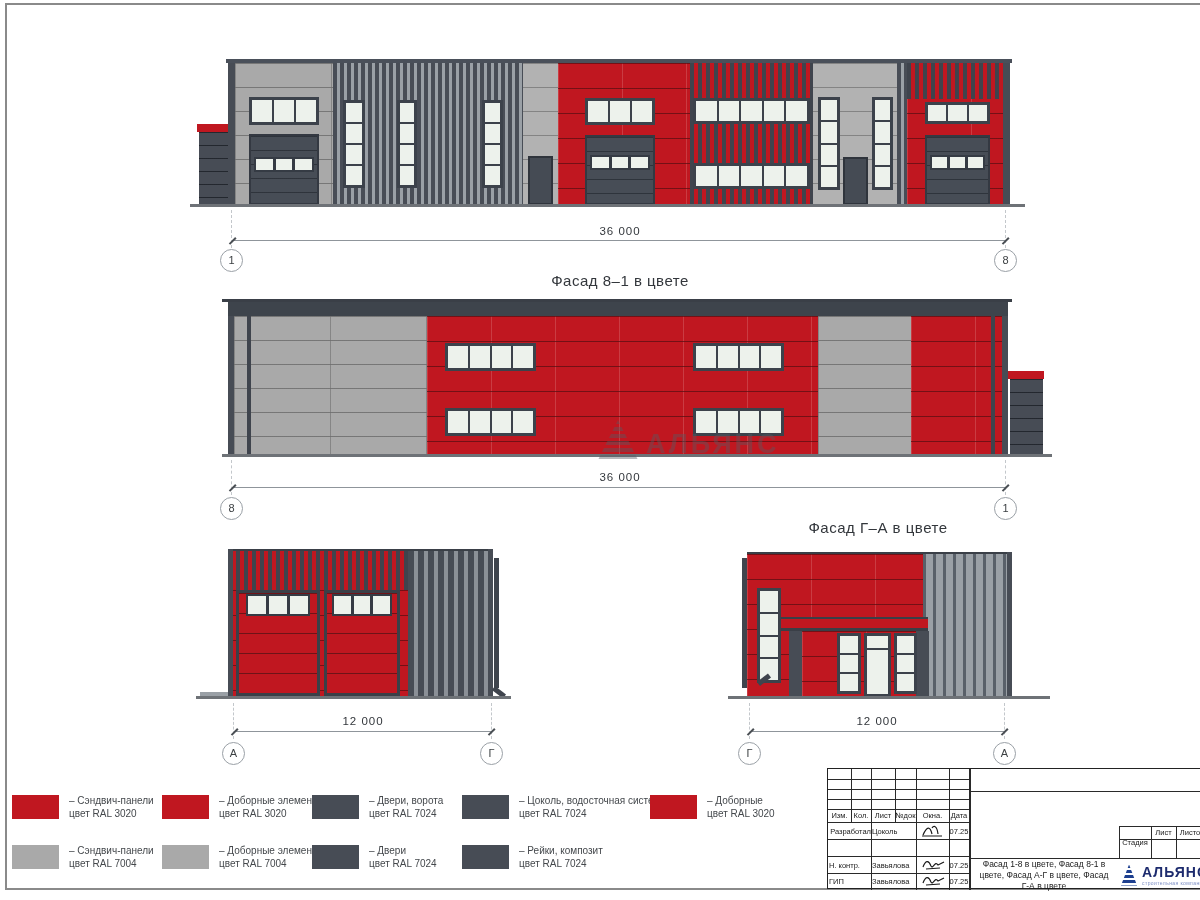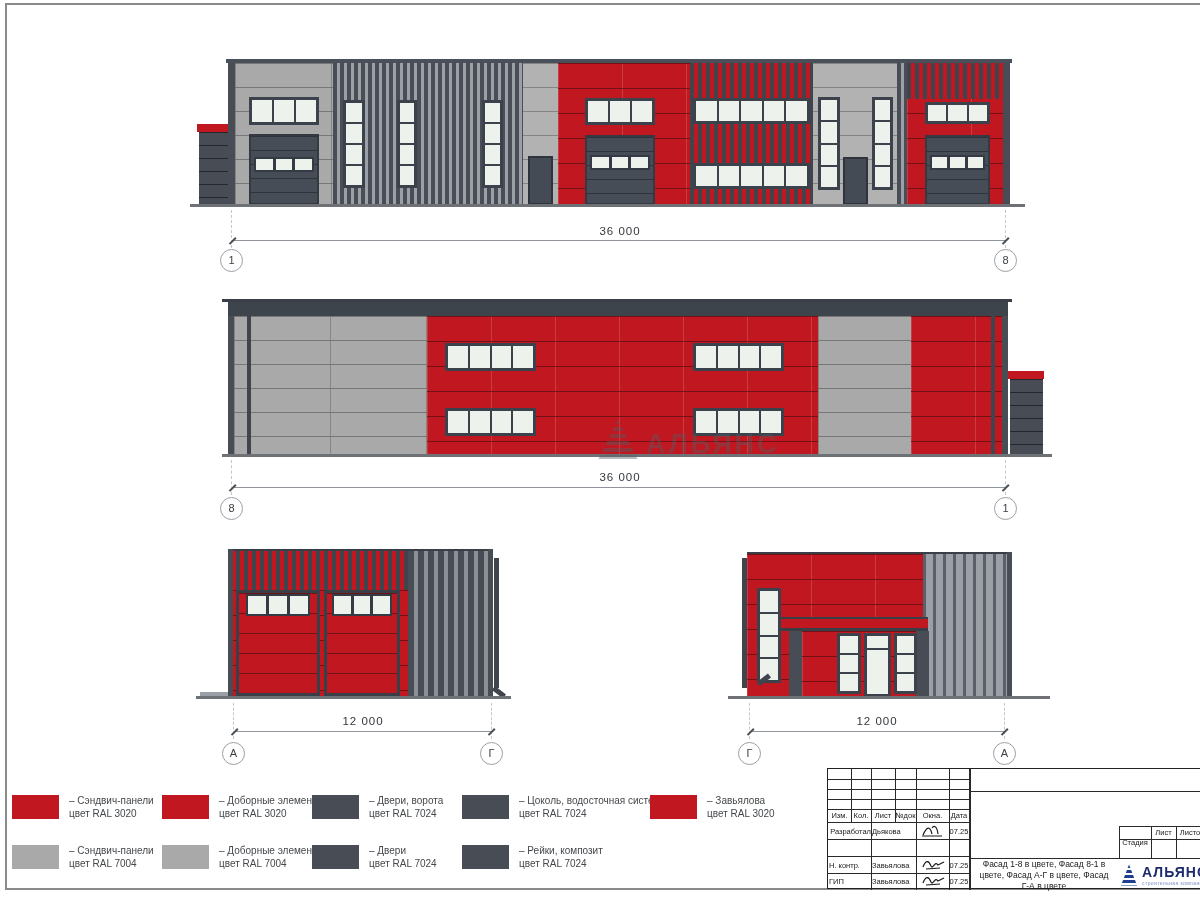--- a/index.html
+++ b/index.html
@@ -185,20 +185,21 @@
 
   <div class="abs ext" style="left:231px;top:210px;height:38px"></div>
   <div class="abs ext" style="left:1005px;top:210px;height:38px"></div>
   <div class="abs dimtxt" style="left:540px;top:225px;width:160px">36 000</div>
   <div class="abs dimline" style="left:232px;top:240px;width:774px"></div>
   <div class="abs tk" style="left:228px;top:240px"></div>
   <div class="abs tk" style="left:1001px;top:240px"></div>
   <div class="abs bubble" style="left:220px;top:249px">1</div>
   <div class="abs bubble" style="left:994px;top:249px">8</div>
 
+  <div class="abs ftitle" style="left:440px;top:272px;width:360px">Фасад 8–1 в цвете</div>
 
   <div class="abs" style="left:222px;top:299px;width:790px;height:3px;background:#3a3f47"></div>
   <div class="abs fascia" style="left:228px;top:302px;width:780px;height:14px"></div>
   <div class="abs dark" style="left:228px;top:316px;width:6px;height:139px"></div>
   <div class="abs dark" style="left:1002px;top:316px;width:6px;height:139px"></div>
 
   <div class="abs panelsG" style="left:234px;top:316px;width:193px;height:139px"></div>
   <div class="abs panelsR" style="left:427px;top:316px;width:391px;height:139px"></div>
   <div class="abs panelsG" style="left:818px;top:316px;width:93px;height:139px"></div>
   <div class="abs panelsR" style="left:911px;top:316px;width:91px;height:139px"></div>
@@ -277,20 +278,21 @@
 
   <div class="abs ext" style="left:233px;top:703px;height:36px"></div>
   <div class="abs ext" style="left:491px;top:703px;height:36px"></div>
   <div class="abs dimtxt" style="left:283px;top:715px;width:160px">12 000</div>
   <div class="abs dimline" style="left:234px;top:731px;width:258px"></div>
   <div class="abs tk" style="left:230px;top:731px"></div>
   <div class="abs tk" style="left:487px;top:731px"></div>
   <div class="abs bubble" style="left:222px;top:742px">А</div>
   <div class="abs bubble" style="left:480px;top:742px">Г</div>
 
+  <div class="abs ftitle" style="left:728px;top:519px;width:300px">Фасад Г–А в цвете</div>
 
   <div class="abs panelsR" style="left:747px;top:552px;width:176px;height:146px;border-top:2px solid #3a3f47"></div>
   <div class="abs slatsG" style="left:923px;top:552px;width:89px;height:146px;border-top:2px solid #3a3f47"></div>
   <div class="abs dark" style="left:1007px;top:552px;width:5px;height:146px"></div>
 
   <div class="abs win winv" style="left:757px;top:588px;width:24px;height:95px">
       <i></i>
       <i></i>
       <i></i>
       <i></i>
@@ -353,21 +355,21 @@
   <div class="abs lg-item" style="left:462px;top:795px">
     <div class="lg-sw" style="background: rgb(71, 76, 85);"></div>
     <div class="lg-tx">
         <div>– Цоколь, водосточная система</div>
         <div>цвет RAL 7024</div>
       </div>
   </div>
   <div class="abs lg-item" style="left:650px;top:795px">
     <div class="lg-sw" style="background: rgb(192, 23, 32);"></div>
     <div class="lg-tx">
-        <div>– Завьялова</div>
+        <div>– Доборные</div>
         <div>цвет RAL 3020</div>
       </div>
   </div>
   <div class="abs lg-item" style="left:12px;top:845px">
     <div class="lg-sw" style="background: rgb(169, 169, 169);"></div>
     <div class="lg-tx">
         <div>– Сэндвич-панели</div>
         <div>цвет RAL 7004</div>
       </div>
   </div>
@@ -411,21 +413,21 @@
     <div class="abs tbl" style="left:141px;top:0;width:1.5px;height:121px"></div>
 
     <div class="abs tbt" style="left:0;top:42px;width:23px">Изм.</div>
     <div class="abs tbt" style="left:23px;top:42px;width:20px">Кол.</div>
     <div class="abs tbt" style="left:43px;top:42px;width:24px">Лист</div>
     <div class="abs tbt" style="left:67px;top:42px;width:21px">№док</div>
     <div class="abs tbt" style="left:88px;top:42px;width:33px">Окна.</div>
     <div class="abs tbt" style="left:121px;top:42px;width:20px">Дата</div>
 
     <div class="abs tbt" style="left:1px;top:58px;width:42px;text-align:right">Разработал</div>
-    <div class="abs tbt" style="left:44px;top:58px;width:44px;text-align:left">Дьякова</div>
+    <div class="abs tbt" style="left:44px;top:58px;width:44px;text-align:left">Цоколь</div>
     <svg class="abs" style="left:92px;top:55px" width="27" height="14">
         <path d="M3 11 C7 2,10 2,12 10 M12 4 C14 1,17 2,18 10 M2 12 L22 12" stroke="#1a1a1a" fill="none" stroke-width="1.2"></path>
       </svg>
     <div class="abs tbt" style="left:121px;top:58px;width:20px">07.25</div>
     <div class="abs tbt" style="left:1px;top:92px;width:42px;text-align:left">Н. контр.</div>
     <div class="abs tbt" style="left:44px;top:92px;width:44px;text-align:left">Завьялова</div>
     <svg class="abs" style="left:92px;top:89px" width="27" height="13">
         <path d="M3 9 C6 1,9 3,11 8 C13 12,15 2,18 7 L24 4 M6 11 L20 10" stroke="#1a1a1a" fill="none" stroke-width="1.2"></path>
       </svg>
     <div class="abs tbt" style="left:121px;top:92px;width:20px">07.25</div>

